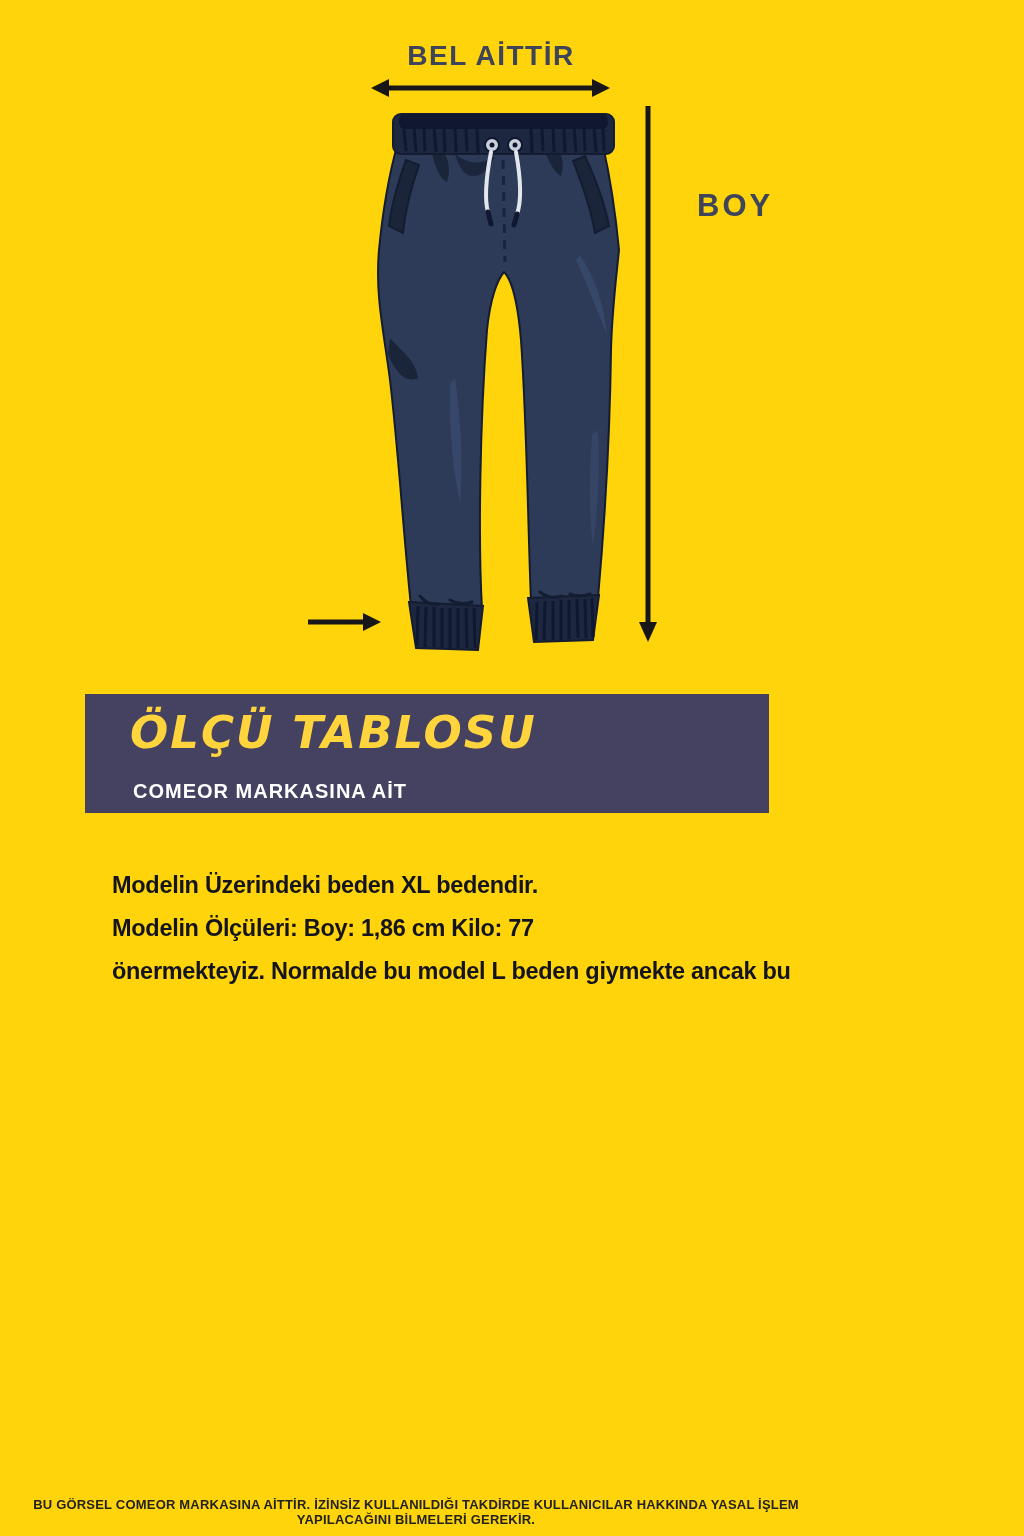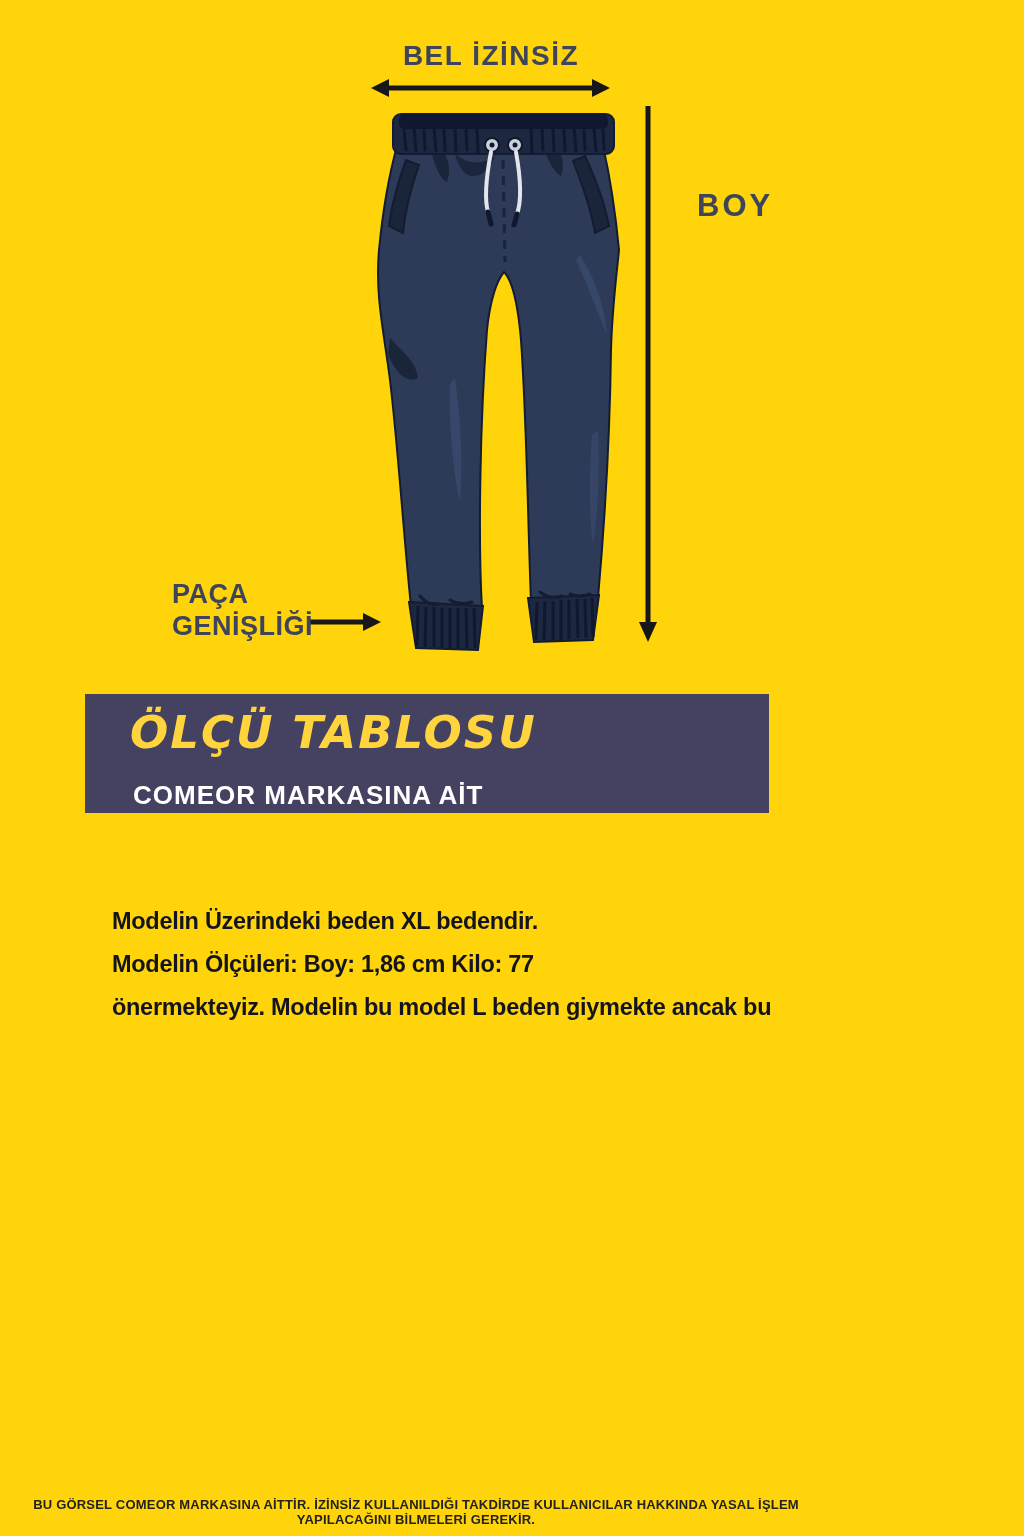--- a/index.html
+++ b/index.html
@@ -23,25 +23,25 @@
     left:85px;top:694px;width:684px;height:119px;background:#444161;
   }
   #banner-title{
     position:absolute;left:45px;top:12px;
     font-family:"DejaVu Sans","Liberation Sans",sans-serif;
     font-style:italic;font-weight:900;font-size:45px;letter-spacing:2px;
     color:#FFD43C;
   }
   #banner-subtitle{
     position:absolute;left:48px;top:86px;
-    font-weight:bold;font-size:26px;letter-spacing:1px;color:#FFFFFF;
+    font-weight:bold;font-size:20px;letter-spacing:1px;color:#FFFFFF;
   }
   
   #info-block{
-    left:112px;top:900px;width:846px;
+    left:112px;top:864px;width:846px;
     color:#14141E;font-weight:bold;font-size:23.5px;line-height:43px;letter-spacing:-0.3px;
   }
   
   #footer-note{
     left:0;top:1497px;width:832px;text-align:center;
     color:#23221F;font-size:13px;letter-spacing:0.2px;font-weight:bold;
   }
 </style>
 </head>
 <body>
@@ -125,33 +125,29 @@
       <line x1="648" y1="106" x2="648" y2="624" stroke-width="5"></line>
       <polygon points="648,642 639,622 657,622" stroke="none"></polygon>
     </g>
 
     <g stroke="#17171A" fill="#17171A">
       <line x1="308" y1="622" x2="366" y2="622" stroke-width="5"></line>
       <polygon points="381,622 363,613 363,631" stroke="none"></polygon>
     </g>
   </svg>
 
-  <div id="waist-label" class="abs meas-label">BEL İZİNSİZ</div>
+  <div id="waist-label" class="abs meas-label">BEL AİTTİR</div>
   <div id="length-label" class="abs meas-label">BOY</div>
-  <div id="cuff-label" class="abs meas-label">
-    <div>PAÇA</div>
-    <div>GENİŞLİĞİ</div>
-  </div>
 
   <div id="banner" class="abs">
     <div id="banner-title">ÖLÇÜ TABLOSU</div>
     <div id="banner-subtitle">COMEOR MARKASINA AİT</div>
   </div>
 
   <div id="info-block" class="abs">
     <div>Modelin Üzerindeki beden XL bedendir.</div>
     <div>Modelin Ölçüleri: Boy: 1,86 cm Kilo: 77</div>
-    <div>önermekteyiz. Modelin bu model L beden giymekte ancak bu</div>
+    <div>önermekteyiz. Normalde bu model L beden giymekte ancak bu</div>
   </div>
 
   <div id="footer-note" class="abs">BU GÖRSEL COMEOR MARKASINA AİTTİR. İZİNSİZ KULLANILDIĞI TAKDİRDE KULLANICILAR HAKKINDA YASAL İŞLEM YAPILACAĞINI BİLMELERİ GEREKİR.</div>
 
 </div>
 
 </body></html>

